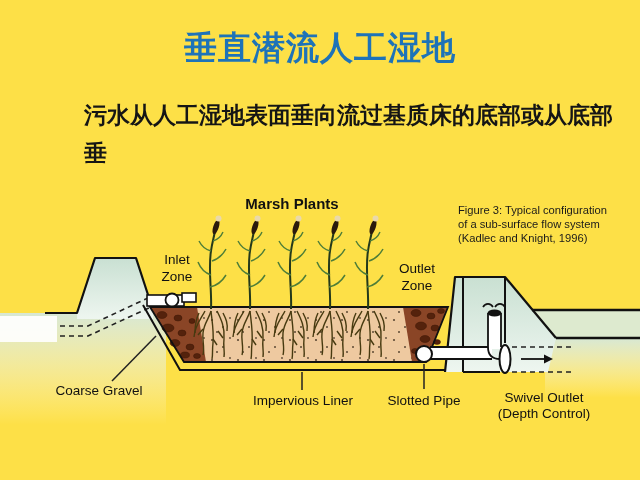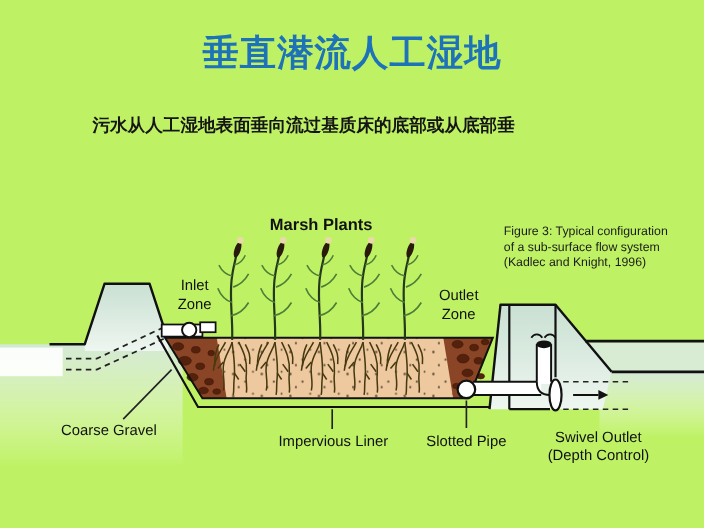--- a/index.html
+++ b/index.html
@@ -1,28 +1,28 @@
 <!DOCTYPE html>
 <html><head>
 <meta charset="utf-8">
 <style>
   html,body{margin:0;padding:0;}
   body{
     width:640px;height:480px;background:#ffffff;overflow:hidden;position:relative;
     font-family:"Liberation Sans","DejaVu Sans",sans-serif;
   }
-  .slide{position:absolute;inset:0;background:#bef264;}
+  .slide{position:absolute;inset:0;background:#fde047;}
   .title{
     position:absolute;top:26px;left:0;width:640px;text-align:center;
     font-size:33px;font-weight:800;letter-spacing:1px;color:#1e73b8;
     font-family:"Liberation Sans","DejaVu Sans",sans-serif;
   }
   .body-text{
     position:absolute;top:96px;left:30px;width:584px;
-    font-size:16px;line-height:38px;font-weight:600;color:#151515;
+    font-size:23px;line-height:38px;font-weight:600;color:#151515;
   }
   .body-text .l1{padding-left:54px;}
   .diagram-wrap{position:absolute;left:0;top:185px;width:512px;height:260px;}
   svg text{font-family:"Liberation Sans","DejaVu Sans",sans-serif;fill:#111;}
   svg .lbl{font-size:13.5px;}
   svg .lbl-bold{font-size:15px;font-weight:bold;}
   svg .cap{font-size:11.2px;fill:#1a1a1a;}
 </style>
 </head>
 <body>

